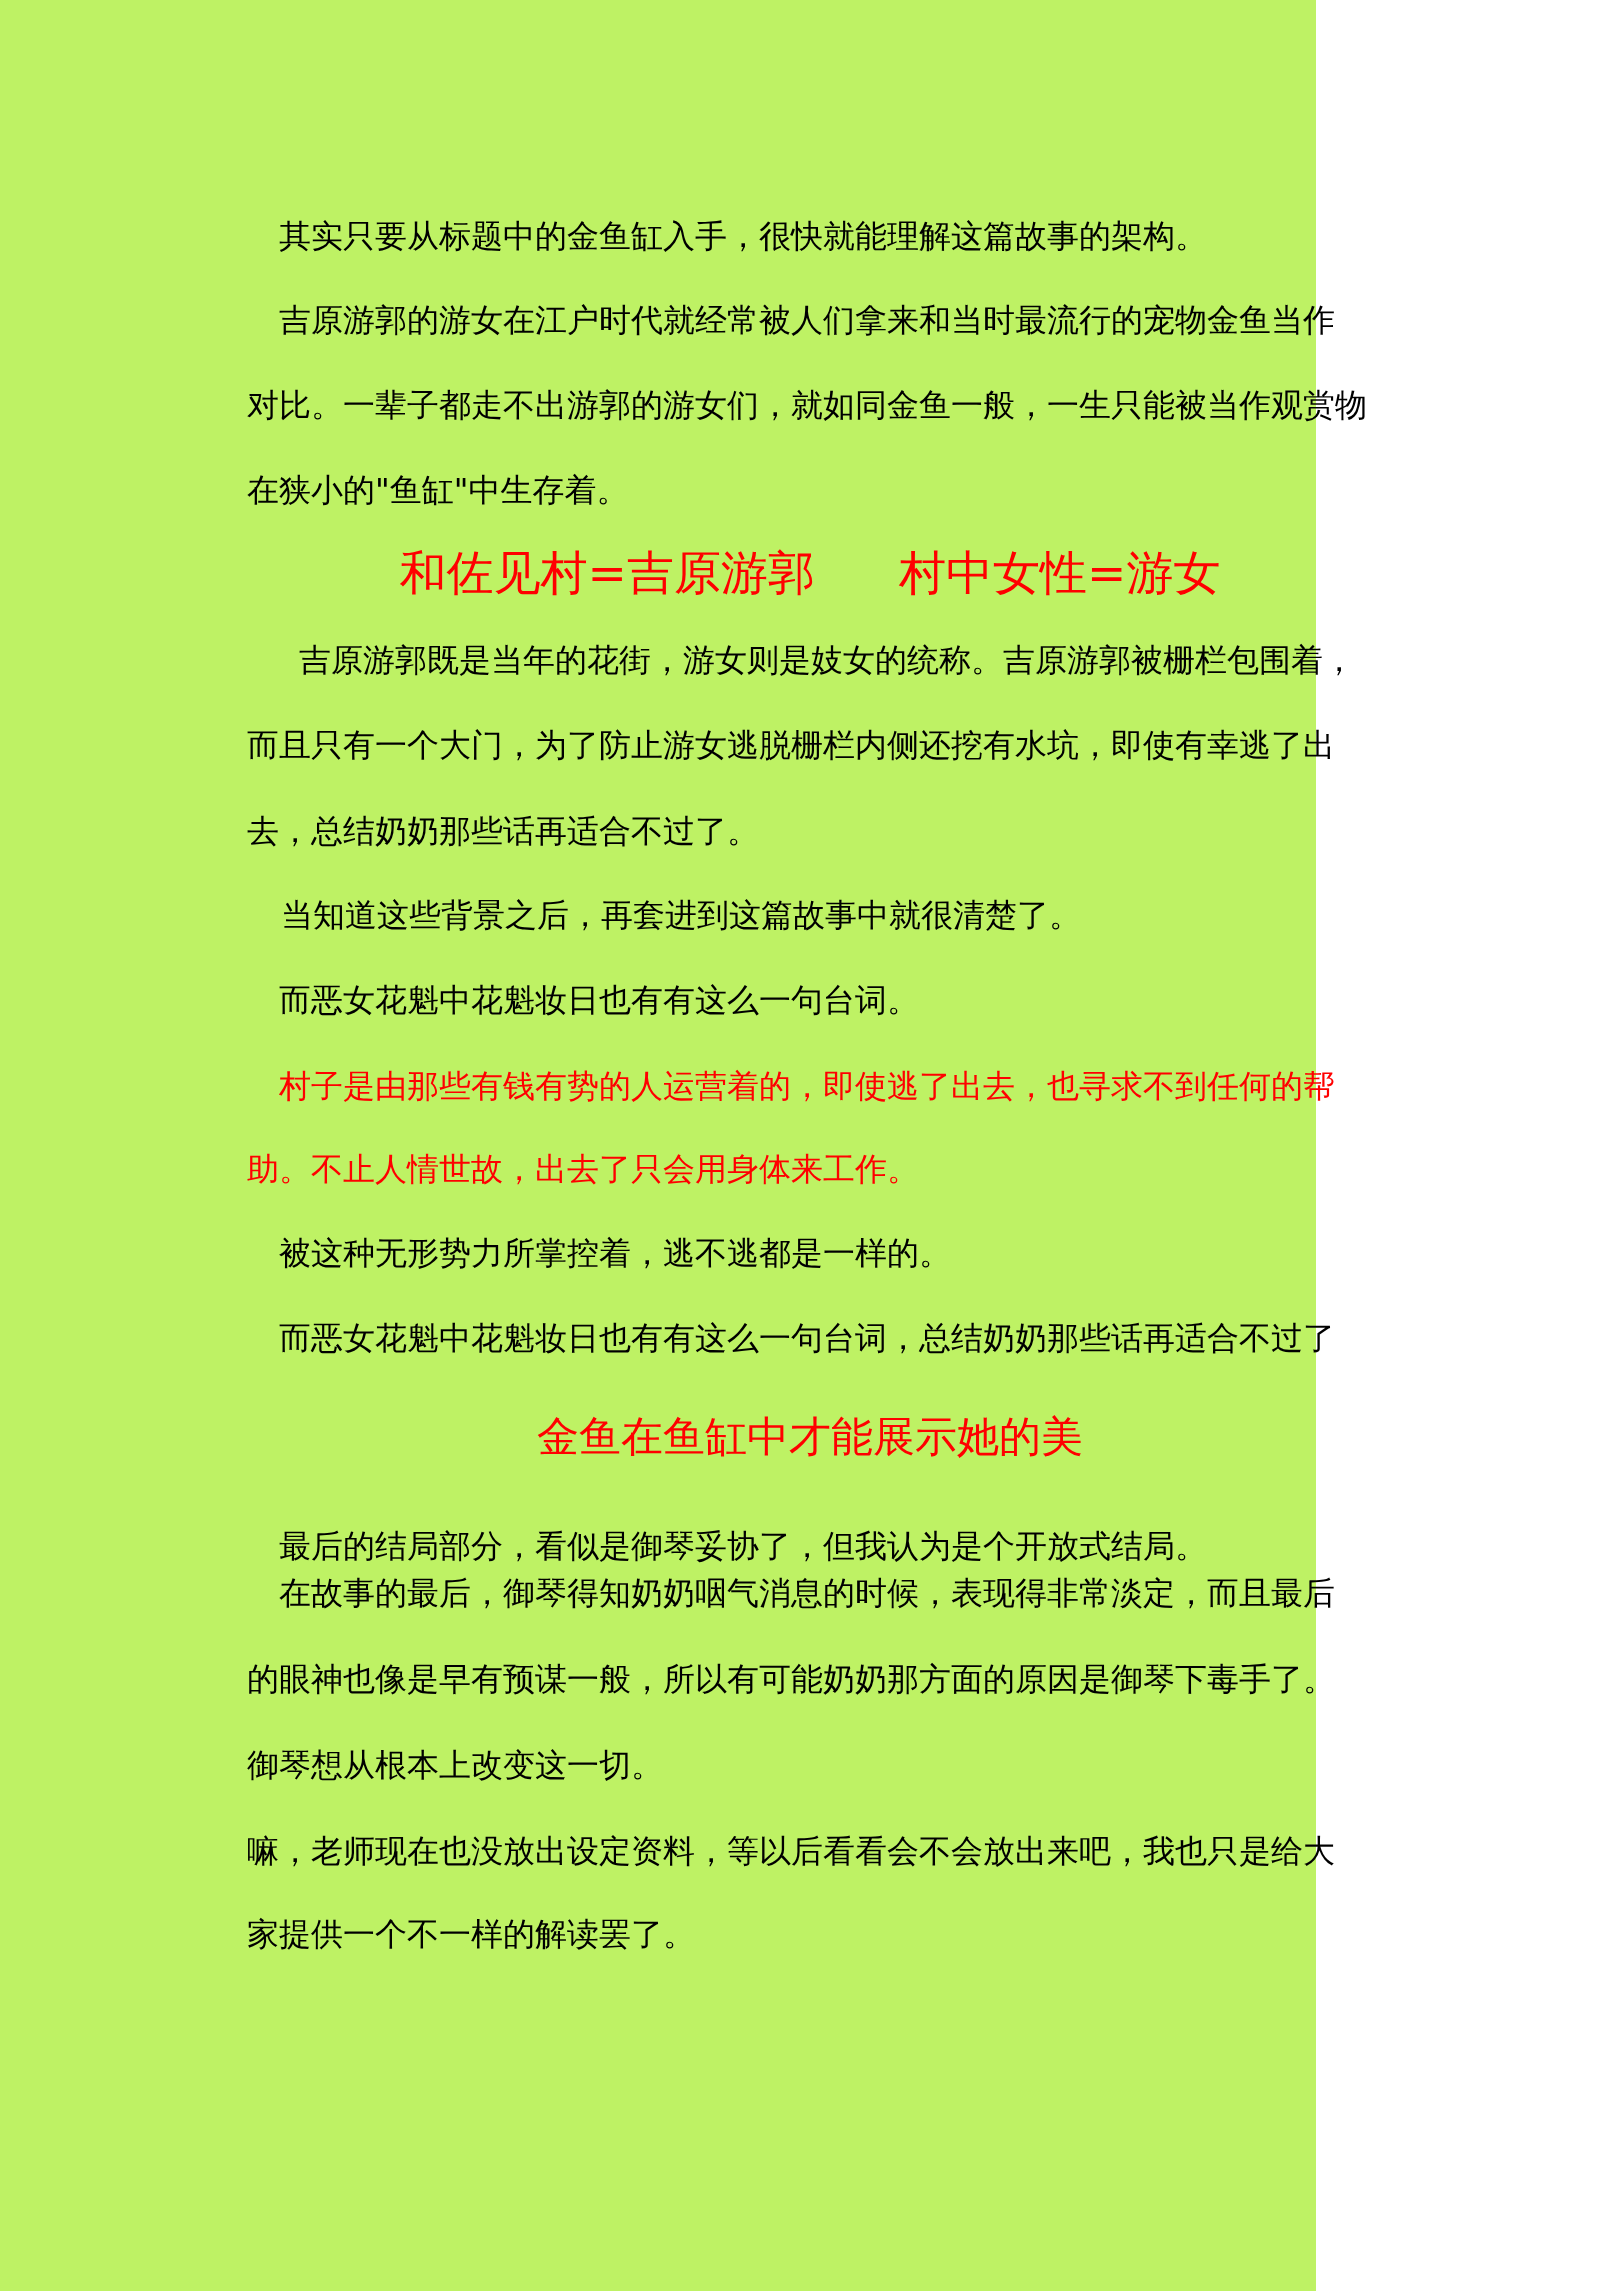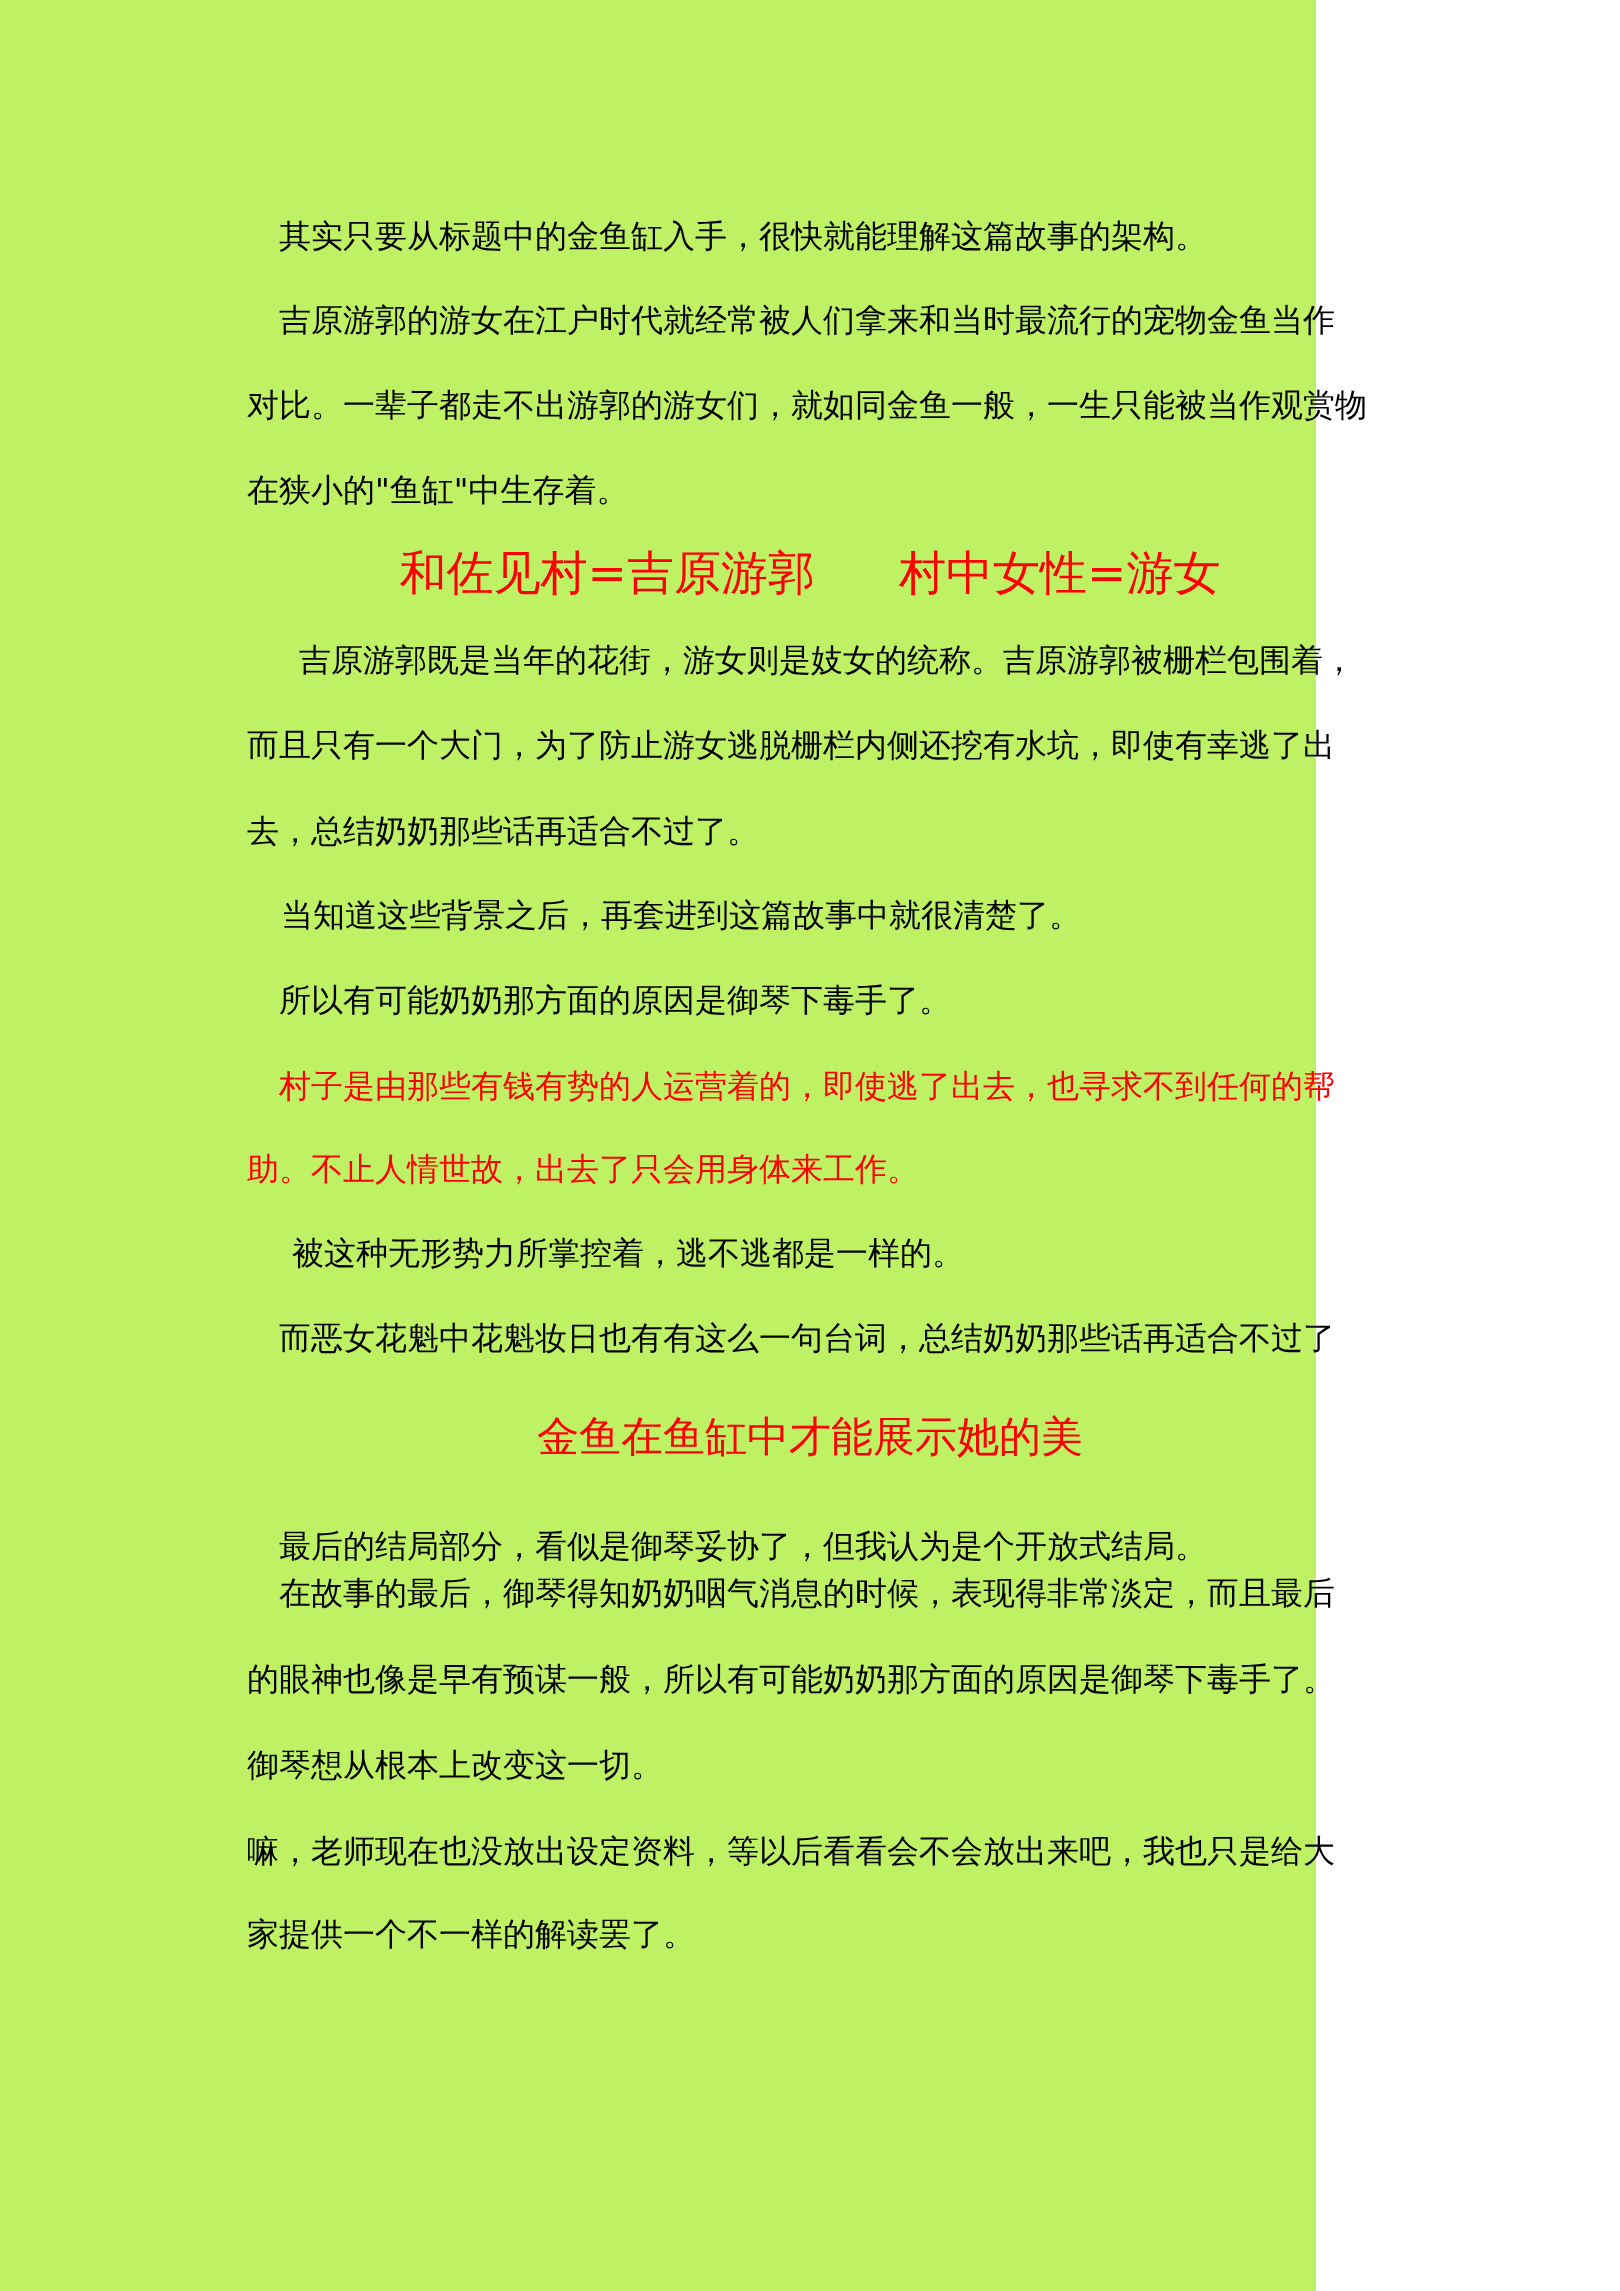--- a/index.html
+++ b/index.html
@@ -61,26 +61,26 @@
   <div class="heading" style="top:548px;">
     <span>和佐见村=吉原游郭</span><span class="gap"></span><span>村中女性=游女</span>
   </div>
 
   <div class="line" style="left:299px; top:644px;">吉原游郭既是当年的花街，游女则是妓女的统称。吉原游郭被栅栏包围着，</div>
   <div class="line" style="left:247px; top:729px;">而且只有一个大门，为了防止游女逃脱栅栏内侧还挖有水坑，即使有幸逃了出</div>
   <div class="line" style="left:247px; top:815px;">去，总结奶奶那些话再适合不过了。</div>
 
   <div class="line" style="left:281px; top:899px;">当知道这些背景之后，再套进到这篇故事中就很清楚了。</div>
 
-  <div class="line" style="left:279px; top:984px;">所以有可能奶奶那方面的原因是御琴下毒手了。</div>
+  <div class="line" style="left:279px; top:984px;">而恶女花魁中花魁妆日也有有这么一句台词。</div>
 
   <div class="line red" style="left:279px; top:1070px;">村子是由那些有钱有势的人运营着的，即使逃了出去，也寻求不到任何的帮</div>
   <div class="line red" style="left:247px; top:1153px;">助。不止人情世故，出去了只会用身体来工作。</div>
 
-  <div class="line" style="left:279px; top:1237px;margin-left:13px;">被这种无形势力所掌控着，逃不逃都是一样的。</div>
+  <div class="line" style="left:279px; top:1237px;">被这种无形势力所掌控着，逃不逃都是一样的。</div>
 
   <div class="line" style="left:279px; top:1322px;">而恶女花魁中花魁妆日也有有这么一句台词，总结奶奶那些话再适合不过了</div>
 
   <div class="heading" style="top:1412px; font-size:42px;">金鱼在鱼缸中才能展示她的美</div>
 
   <div class="line" style="left:279px; top:1494px;margin-top:36px;">最后的结局部分，看似是御琴妥协了，但我认为是个开放式结局。</div>
 
   <div class="line" style="left:279px; top:1577px;">在故事的最后，御琴得知奶奶咽气消息的时候，表现得非常淡定，而且最后</div>
   <div class="line" style="left:247px; top:1663px;">的眼神也像是早有预谋一般，所以有可能奶奶那方面的原因是御琴下毒手了。</div>
   <div class="line" style="left:247px; top:1749px;">御琴想从根本上改变这一切。</div>

